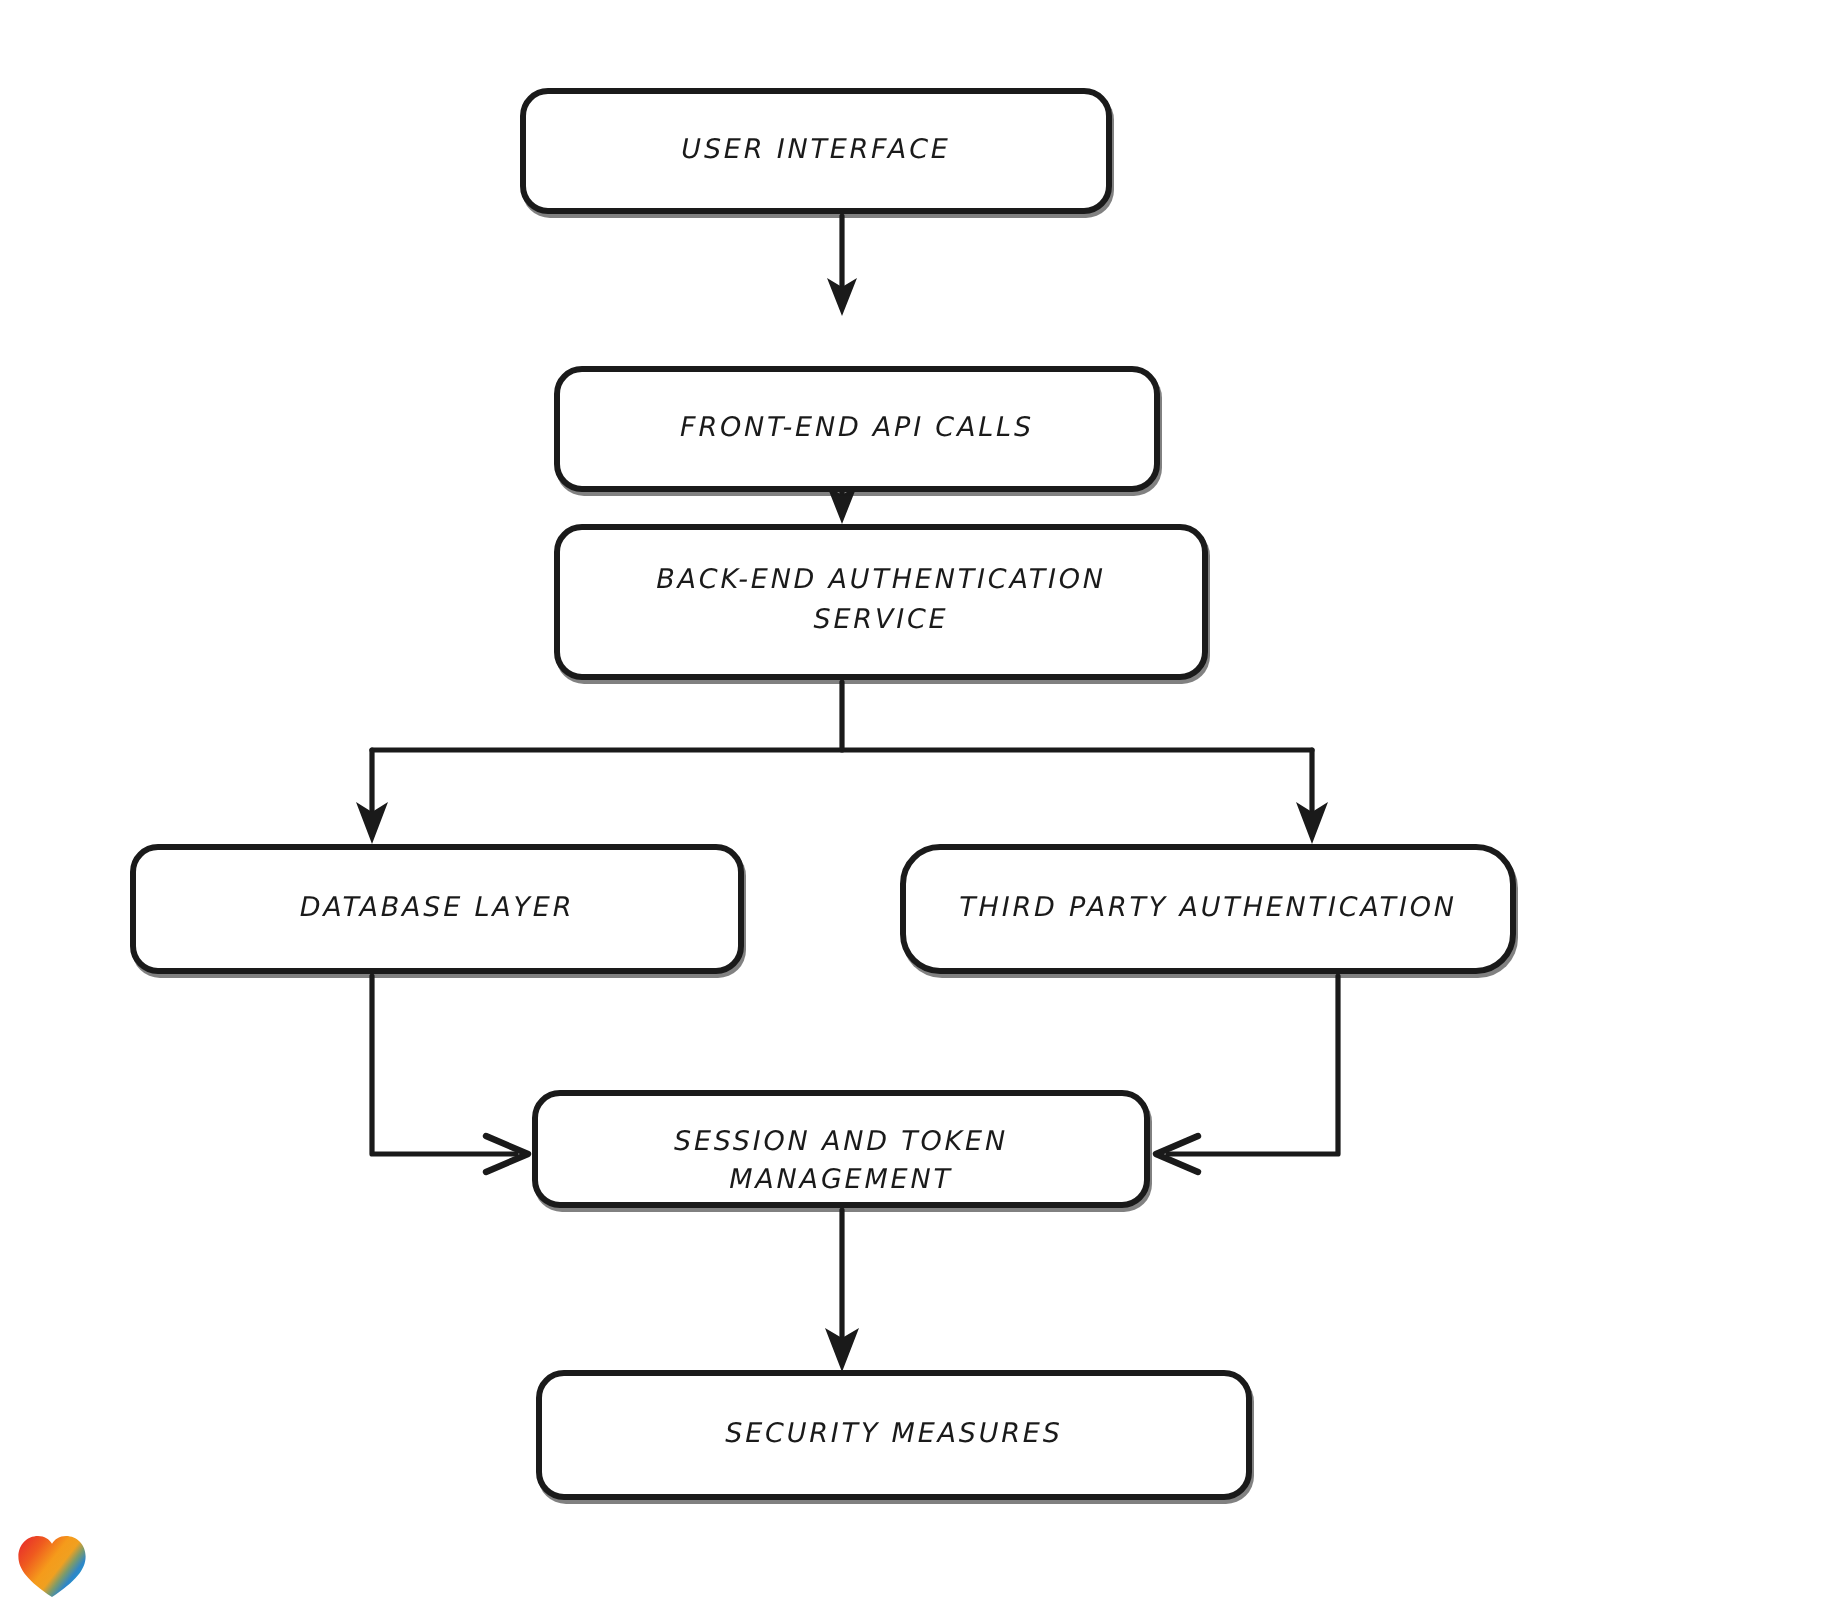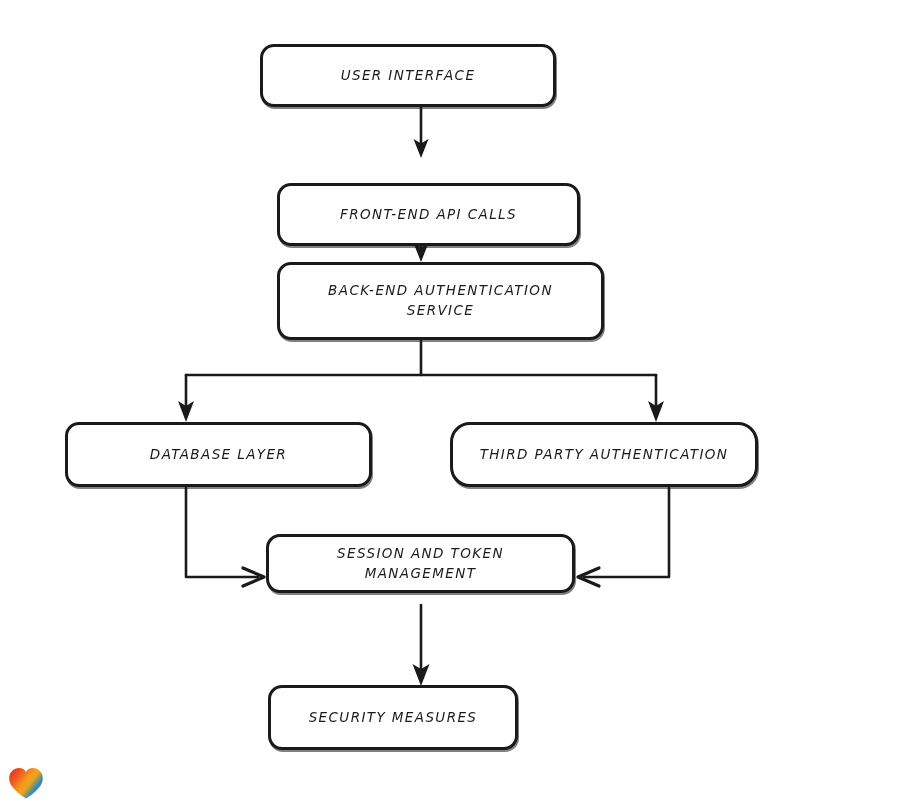--- a/index.html
+++ b/index.html
@@ -45,22 +45,22 @@
     text-transform: uppercase;
     font-variant: small-caps;
     padding: 0 10px;
   }
   
   #node-user-interface   { left: 260px; top: 44px;  width: 296px; height: 63px; }
   #node-frontend-api     { left: 277px; top: 158px; width: 303px; height: 63px; margin-top: 25px; }
   #node-backend-auth     { left: 277px; top: 262px; width: 327px; height: 78px; }
   #node-database-layer   { left: 65px;  top: 422px; width: 307px; height: 65px; align-items: center; }
   #node-third-party-auth { left: 450px; top: 422px; width: 308px; height: 65px; border-radius: 20px; }
-  #node-session-token    { left: 266px; top: 534px; width: 309px; height: 59px; }
-  #node-security         { left: 268px; top: 685px; width: 250px; height: 65px; }
+  #node-session-token    { left: 266px; top: 545px; width: 309px; height: 59px; align-items: flex-end; }
+  #node-security         { left: 268px; top: 685px; width: 358px; height: 65px; }
 
   #brand-heart {
     position: absolute;
     left: 8px;
     top: 766px;
     width: 36px;
     height: 34px;
   }
   .edge-path {
     fill: none;

